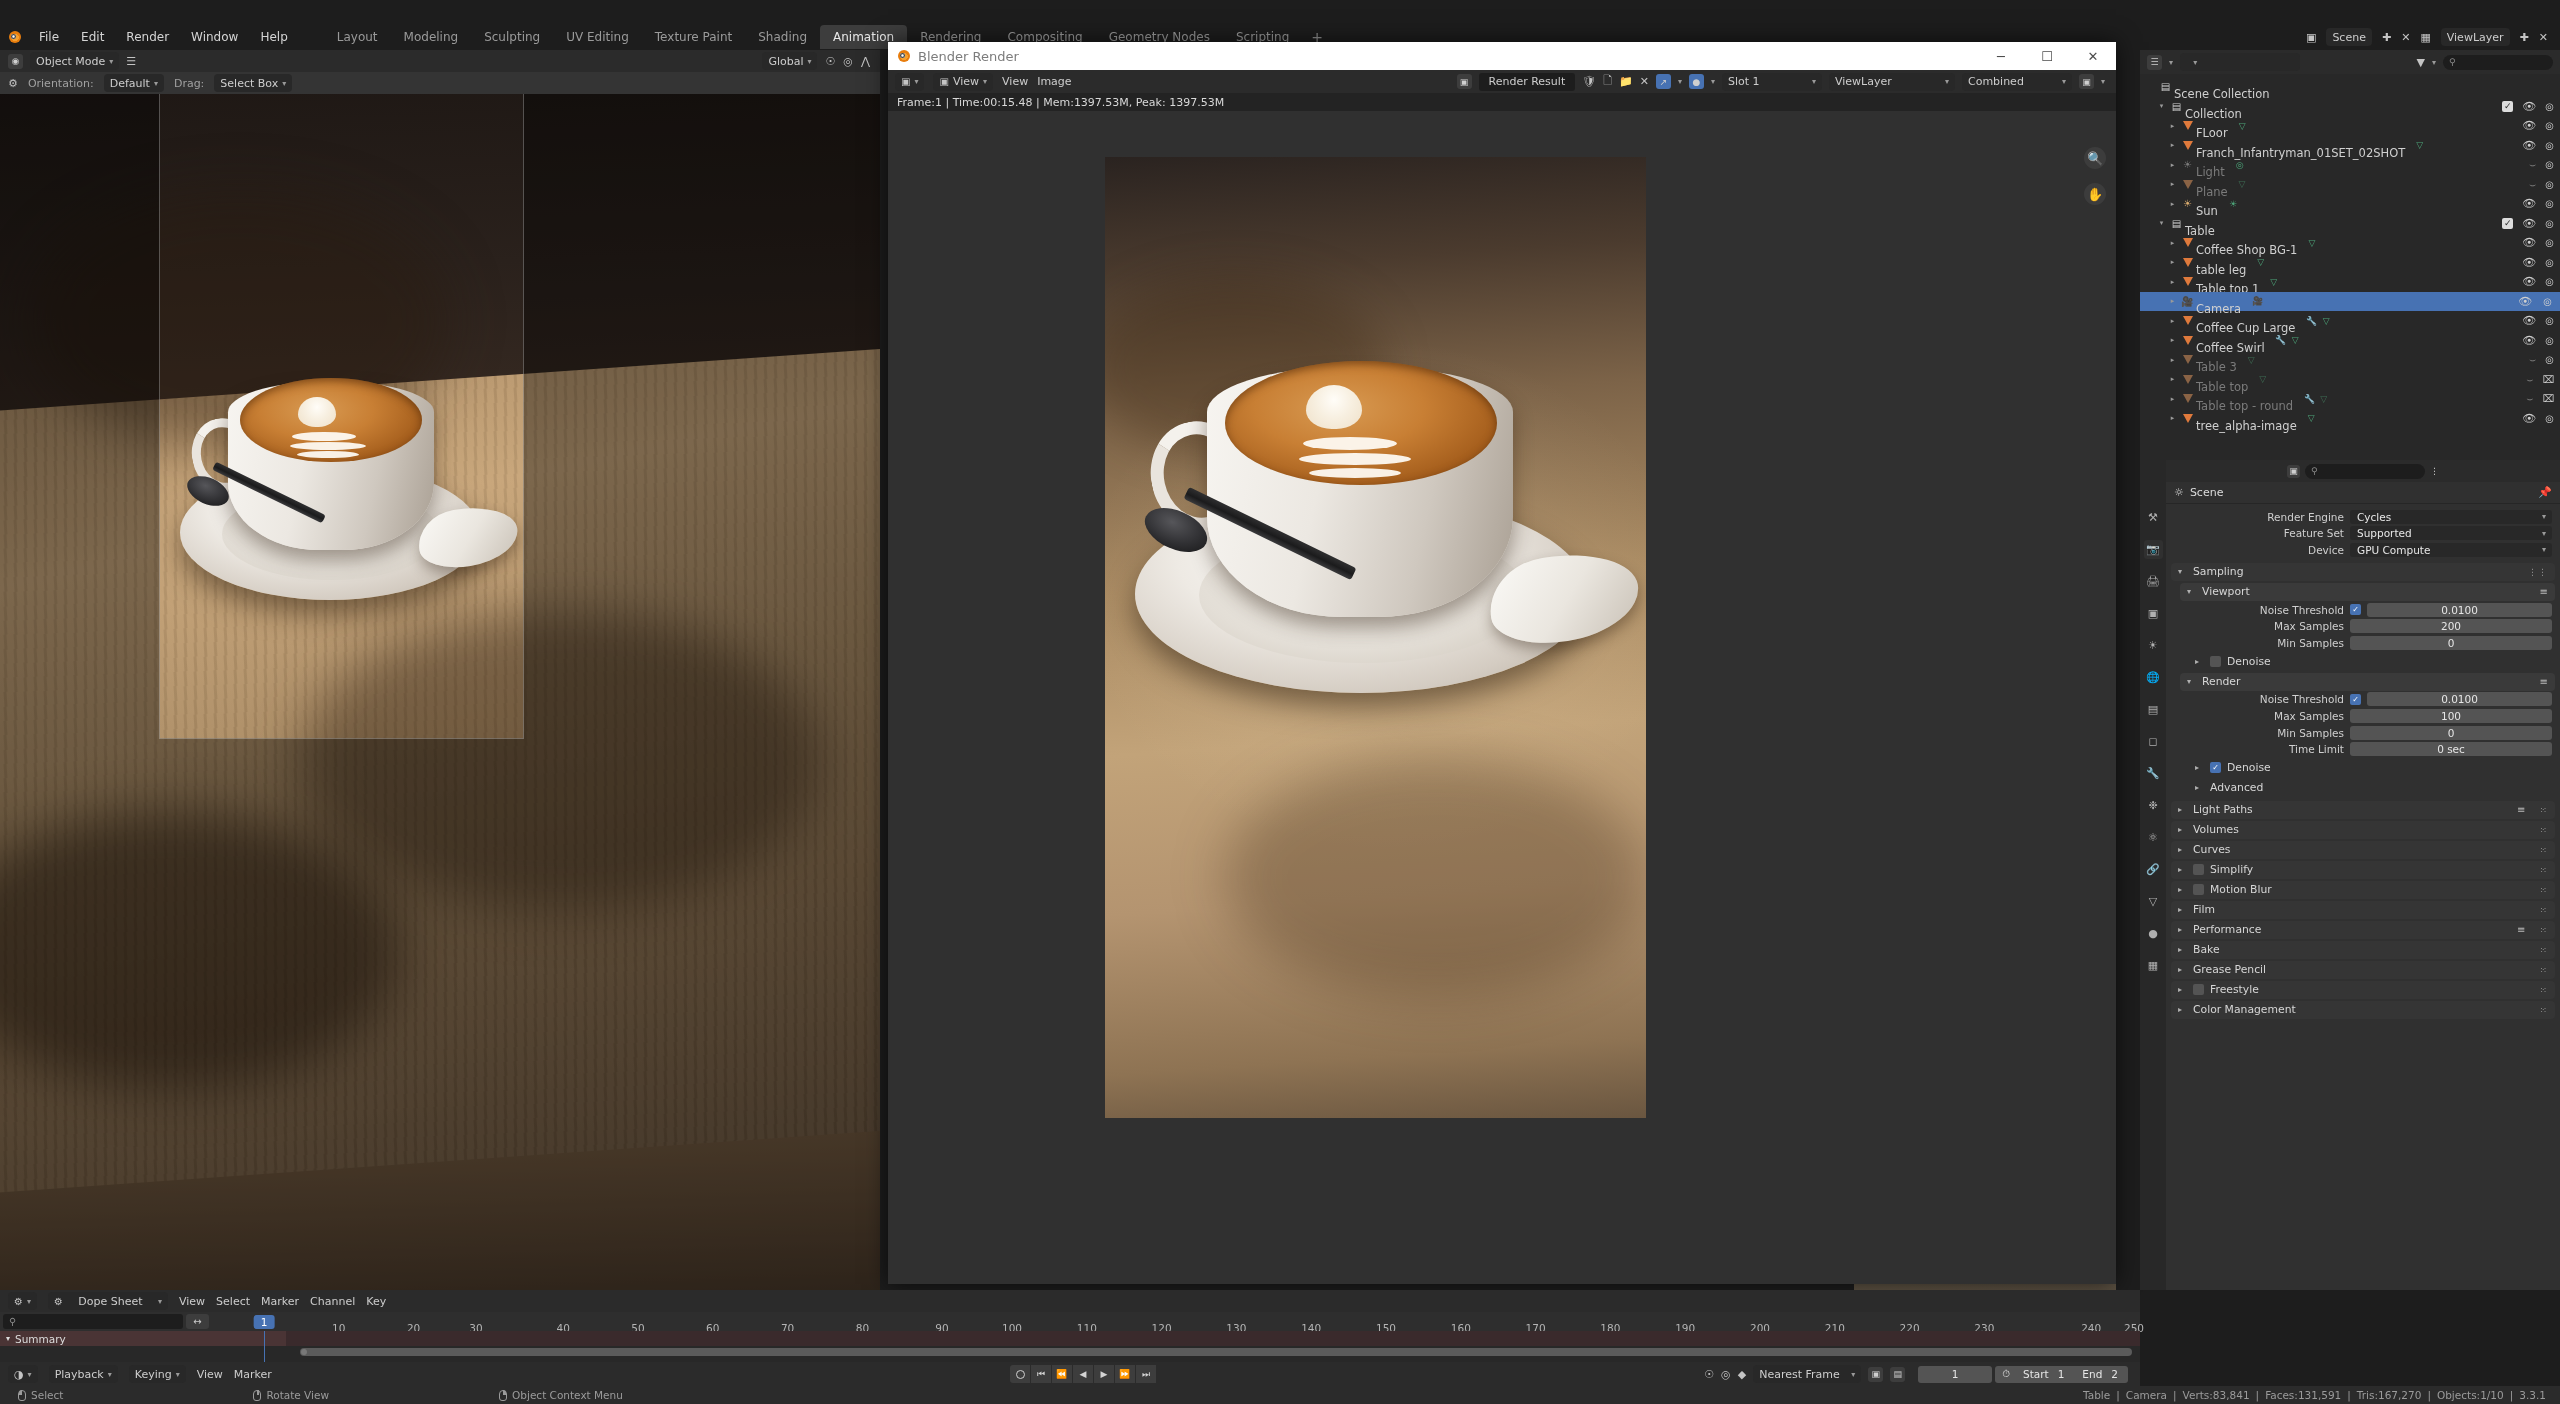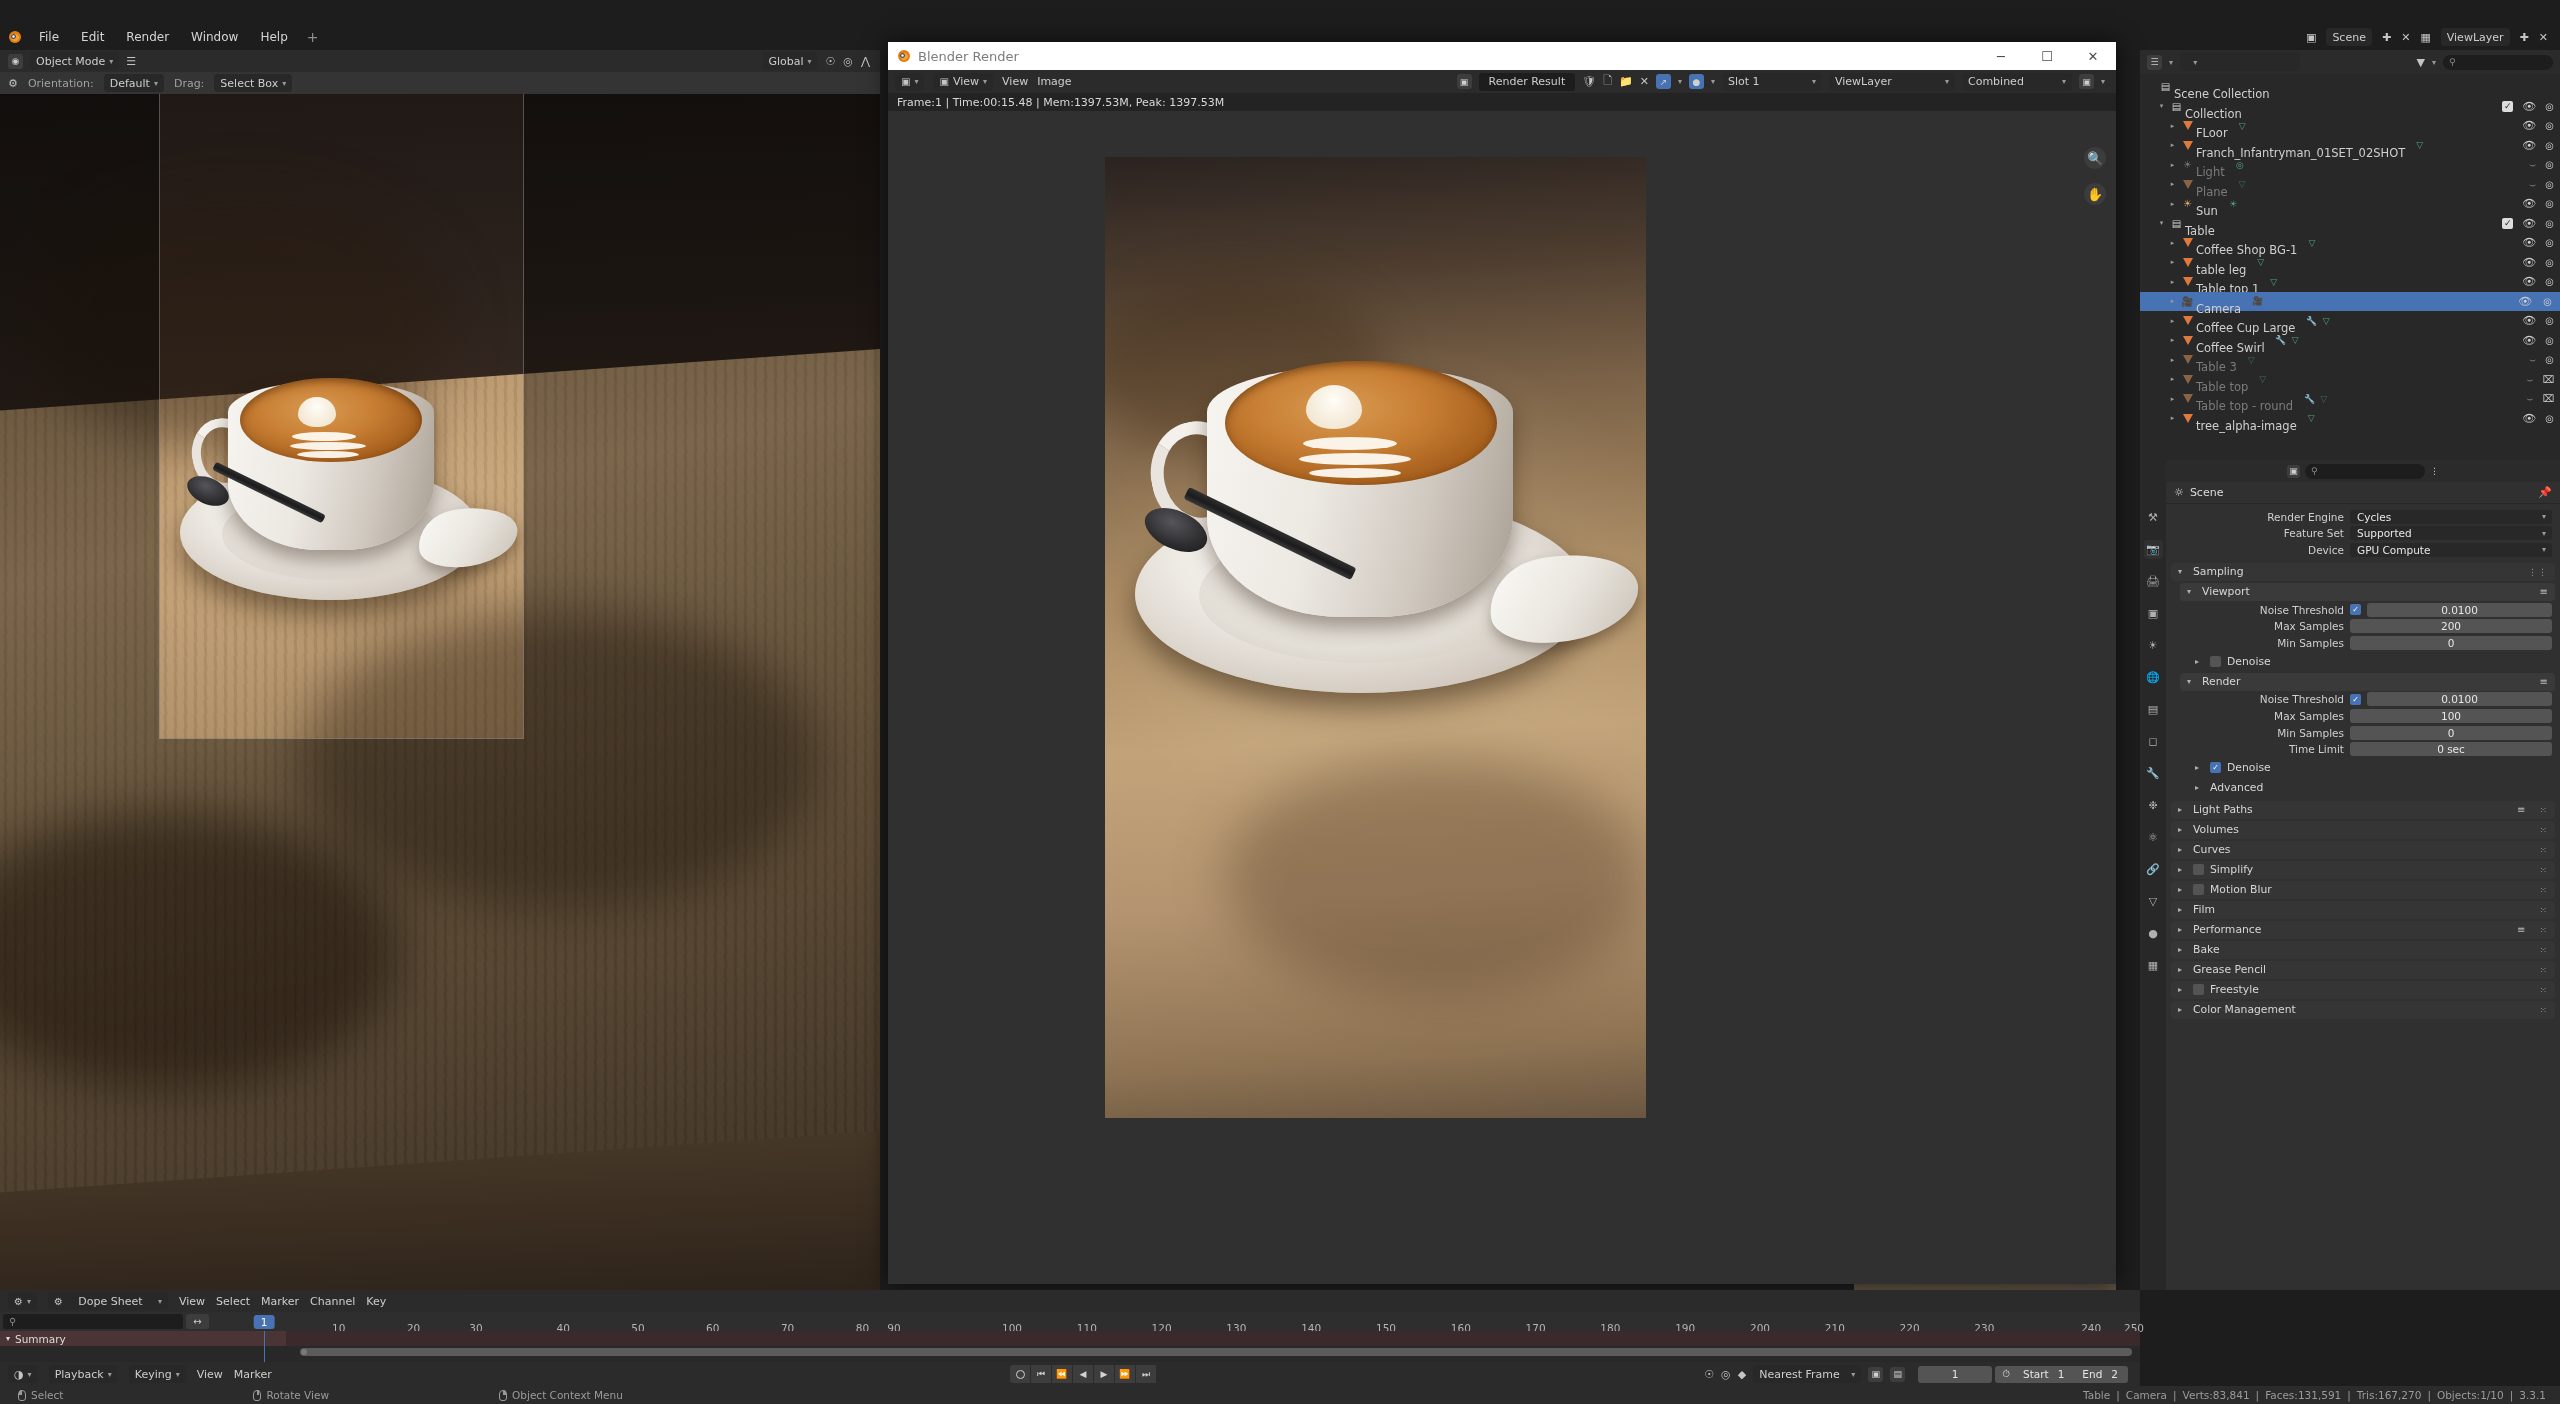--- a/index.html
+++ b/index.html
@@ -426,20 +426,33 @@
 
   <div class="topbar">
     <div class="topbar-left">
       <div class="blender-logo sm" style="margin-right:6px;"></div>
       <div class="menu-item">File</div>
       <div class="menu-item">Edit</div>
       <div class="menu-item">Render</div>
       <div class="menu-item">Window</div>
       <div class="menu-item">Help</div>
     </div>
+    <div class="ws-tabs" id="ws-tabs">
+        <div class="ws-tab">Layout</div>
+        <div class="ws-tab">Modeling</div>
+        <div class="ws-tab">Sculpting</div>
+        <div class="ws-tab">UV Editing</div>
+        <div class="ws-tab">Texture Paint</div>
+        <div class="ws-tab">Shading</div>
+        <div class="ws-tab active">Animation</div>
+        <div class="ws-tab">Rendering</div>
+        <div class="ws-tab">Compositing</div>
+        <div class="ws-tab">Geometry Nodes</div>
+        <div class="ws-tab">Scripting</div>
+      </div>
     <div class="ws-plus">+</div>
     <div class="topbar-right">
       <div class="icon-plain">▣</div>
       <div class="scene-field">
         <span class="lbl">Scene</span>
       </div>
       <div class="icon-plain">✚</div>
       <div class="icon-plain">✕</div>
       <div class="icon-plain">▦</div>
       <div class="scene-field">
@@ -1081,21 +1094,21 @@
       <div class="ds-arrows">↔</div>
       <div id="ds-ticks">
           <div class="ds-tick" style="left: 338.8px;">10</div>
           <div class="ds-tick" style="left: 413.6px;">20</div>
           <div class="ds-tick" style="left: 476px;">30</div>
           <div class="ds-tick" style="left: 563.2px;">40</div>
           <div class="ds-tick" style="left: 638px;">50</div>
           <div class="ds-tick" style="left: 712.8px;">60</div>
           <div class="ds-tick" style="left: 787.6px;">70</div>
           <div class="ds-tick" style="left: 862.4px;">80</div>
-          <div class="ds-tick" style="left: 894px; text-align: right;">90</div>
+          <div class="ds-tick" style="left: 942px; text-align: right;">90</div>
           <div class="ds-tick" style="left: 1012px;">100</div>
           <div class="ds-tick" style="left: 1086.8px;">110</div>
           <div class="ds-tick" style="left: 1161.6px;">120</div>
           <div class="ds-tick" style="left: 1236.4px;">130</div>
           <div class="ds-tick" style="left: 1311.2px;">140</div>
           <div class="ds-tick" style="left: 1386px;">150</div>
           <div class="ds-tick" style="left: 1460.8px;">160</div>
           <div class="ds-tick" style="left: 1535.6px;">170</div>
           <div class="ds-tick" style="left: 1610.4px;">180</div>
           <div class="ds-tick" style="left: 1685.2px;">190</div>

